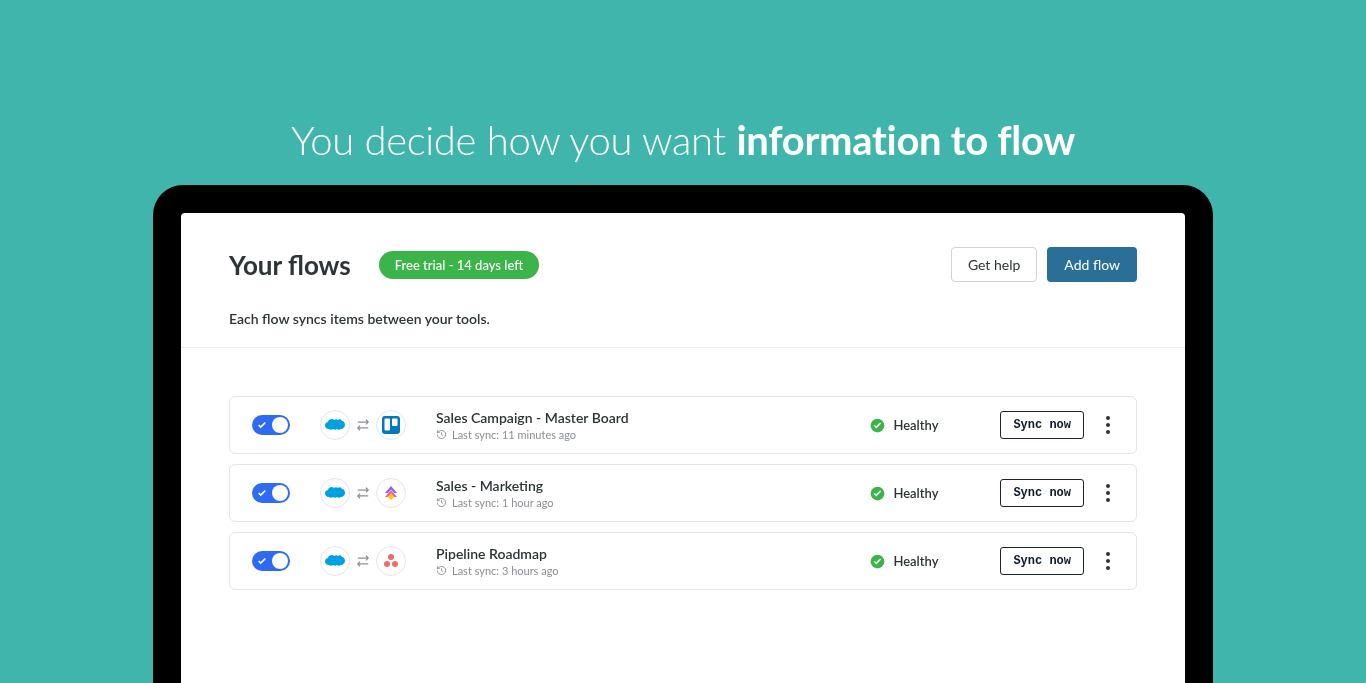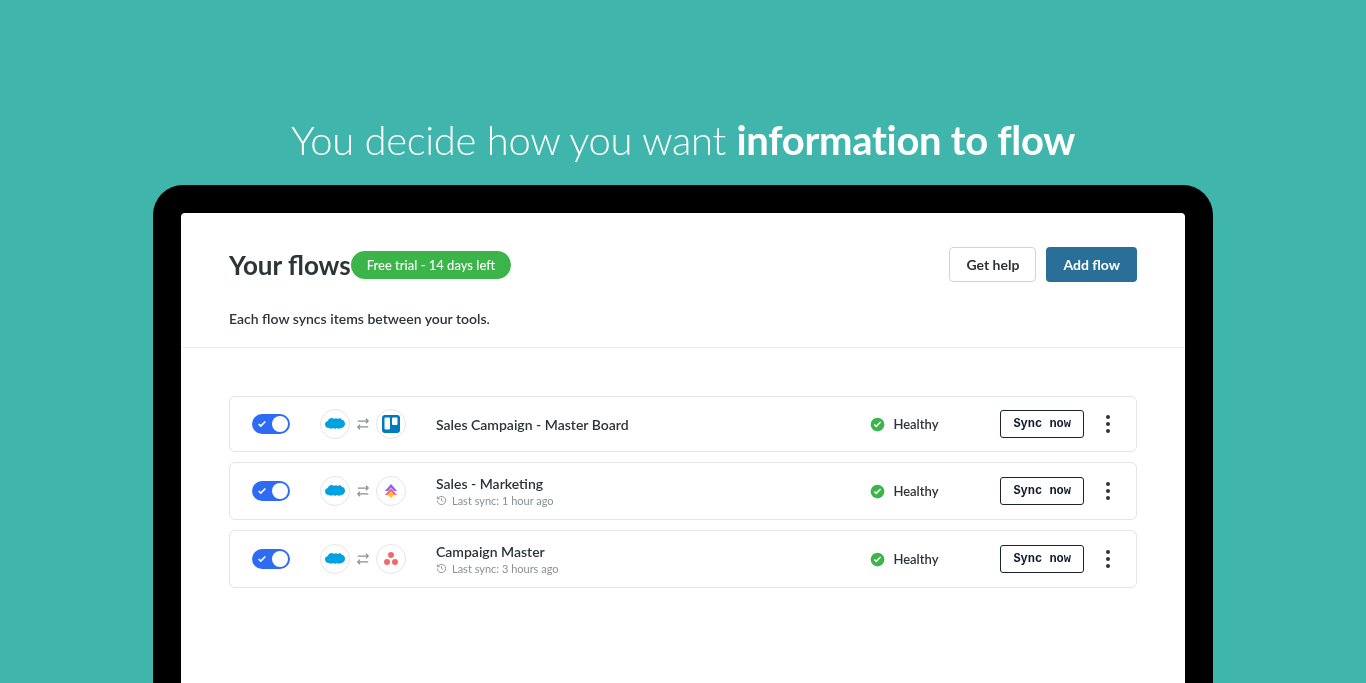--- a/index.html
+++ b/index.html
@@ -46,21 +46,21 @@
       padding: 34px 48px 0 48px;
     }
     .header-top {
       display: flex;
       align-items: center;
       justify-content: space-between;
     }
     .header-left {
       display: flex;
       align-items: center;
-      gap: 0;
+      gap: 28px;
     }
     .page-title {
       font-size: 26px;
       font-weight: 700;
       color: #2d3436;
     }
     .trial-badge {
       background: #3bb54a;
       color: #ffffff;
       font-size: 13px;
@@ -69,21 +69,21 @@
       border-radius: 16px;
     }
     .header-buttons {
       display: flex;
       gap: 10px;
     }
     .btn {
       padding: 8px 16px;
       border-radius: 4px;
       font-size: 14px;
-      font-weight: 700;
+      font-weight: 400;
       cursor: pointer;
       border: 1px solid transparent;
     }
     .btn-secondary {
       background: #ffffff;
       border-color: #d0d4d8;
       color: #2d3436;
     }
     .btn-primary {
       background: #2a6f97;
@@ -278,20 +278,28 @@
           <div class="connector-icon">
             <svg width="18" height="18" viewBox="0 0 18 18">
                 <rect x="0" y="0" width="18" height="18" rx="3" fill="#0079bf"></rect>
                 <rect x="2.5" y="2.5" width="5.5" height="12" rx="1" fill="#ffffff"></rect>
                 <rect x="10" y="2.5" width="5.5" height="7.5" rx="1" fill="#ffffff"></rect>
               </svg>
           </div>
         </div>
         <div class="flow-info">
           <div class="flow-name">Sales Campaign - Master Board</div>
+          <div class="flow-sync">
+            <svg width="11" height="11" viewBox="0 0 24 24" fill="none" stroke="#8a8f94" stroke-width="2">
+                <path d="M3 12a9 9 0 1 0 3-6.7L3 8"></path>
+                <polyline points="3 3 3 8 8 8"></polyline>
+                <polyline points="12 7 12 12 15 14"></polyline>
+              </svg>
+            <span>Last sync: 11 minutes ago</span>
+          </div>
         </div>
         <div class="status">
           <span class="status-icon">
             <svg width="15" height="15" viewBox="0 0 24 24">
                 <circle cx="12" cy="12" r="11" fill="#3bb54a"></circle>
                 <path d="M7 12 l3 3 l7-7" stroke="#ffffff" stroke-width="2.5" fill="none"></path>
               </svg>
           </span>
           <span class="status-text">Healthy</span>
         </div>
@@ -381,21 +389,21 @@
           </div>
           <div class="connector-icon">
             <svg width="18" height="18" viewBox="0 0 18 18">
                 <circle cx="9" cy="5" r="3" fill="#f06a6a"></circle>
                 <circle cx="5" cy="12" r="3" fill="#f06a6a"></circle>
                 <circle cx="13" cy="12" r="3" fill="#f06a6a"></circle>
               </svg>
           </div>
         </div>
         <div class="flow-info">
-          <div class="flow-name">Campaign Master</div>
+          <div class="flow-name">Pipeline Roadmap</div>
           <div class="flow-sync">
             <svg width="11" height="11" viewBox="0 0 24 24" fill="none" stroke="#8a8f94" stroke-width="2">
                 <path d="M3 12a9 9 0 1 0 3-6.7L3 8"></path>
                 <polyline points="3 3 3 8 8 8"></polyline>
                 <polyline points="12 7 12 12 15 14"></polyline>
               </svg>
             <span>Last sync: 3 hours ago</span>
           </div>
         </div>
         <div class="status">

